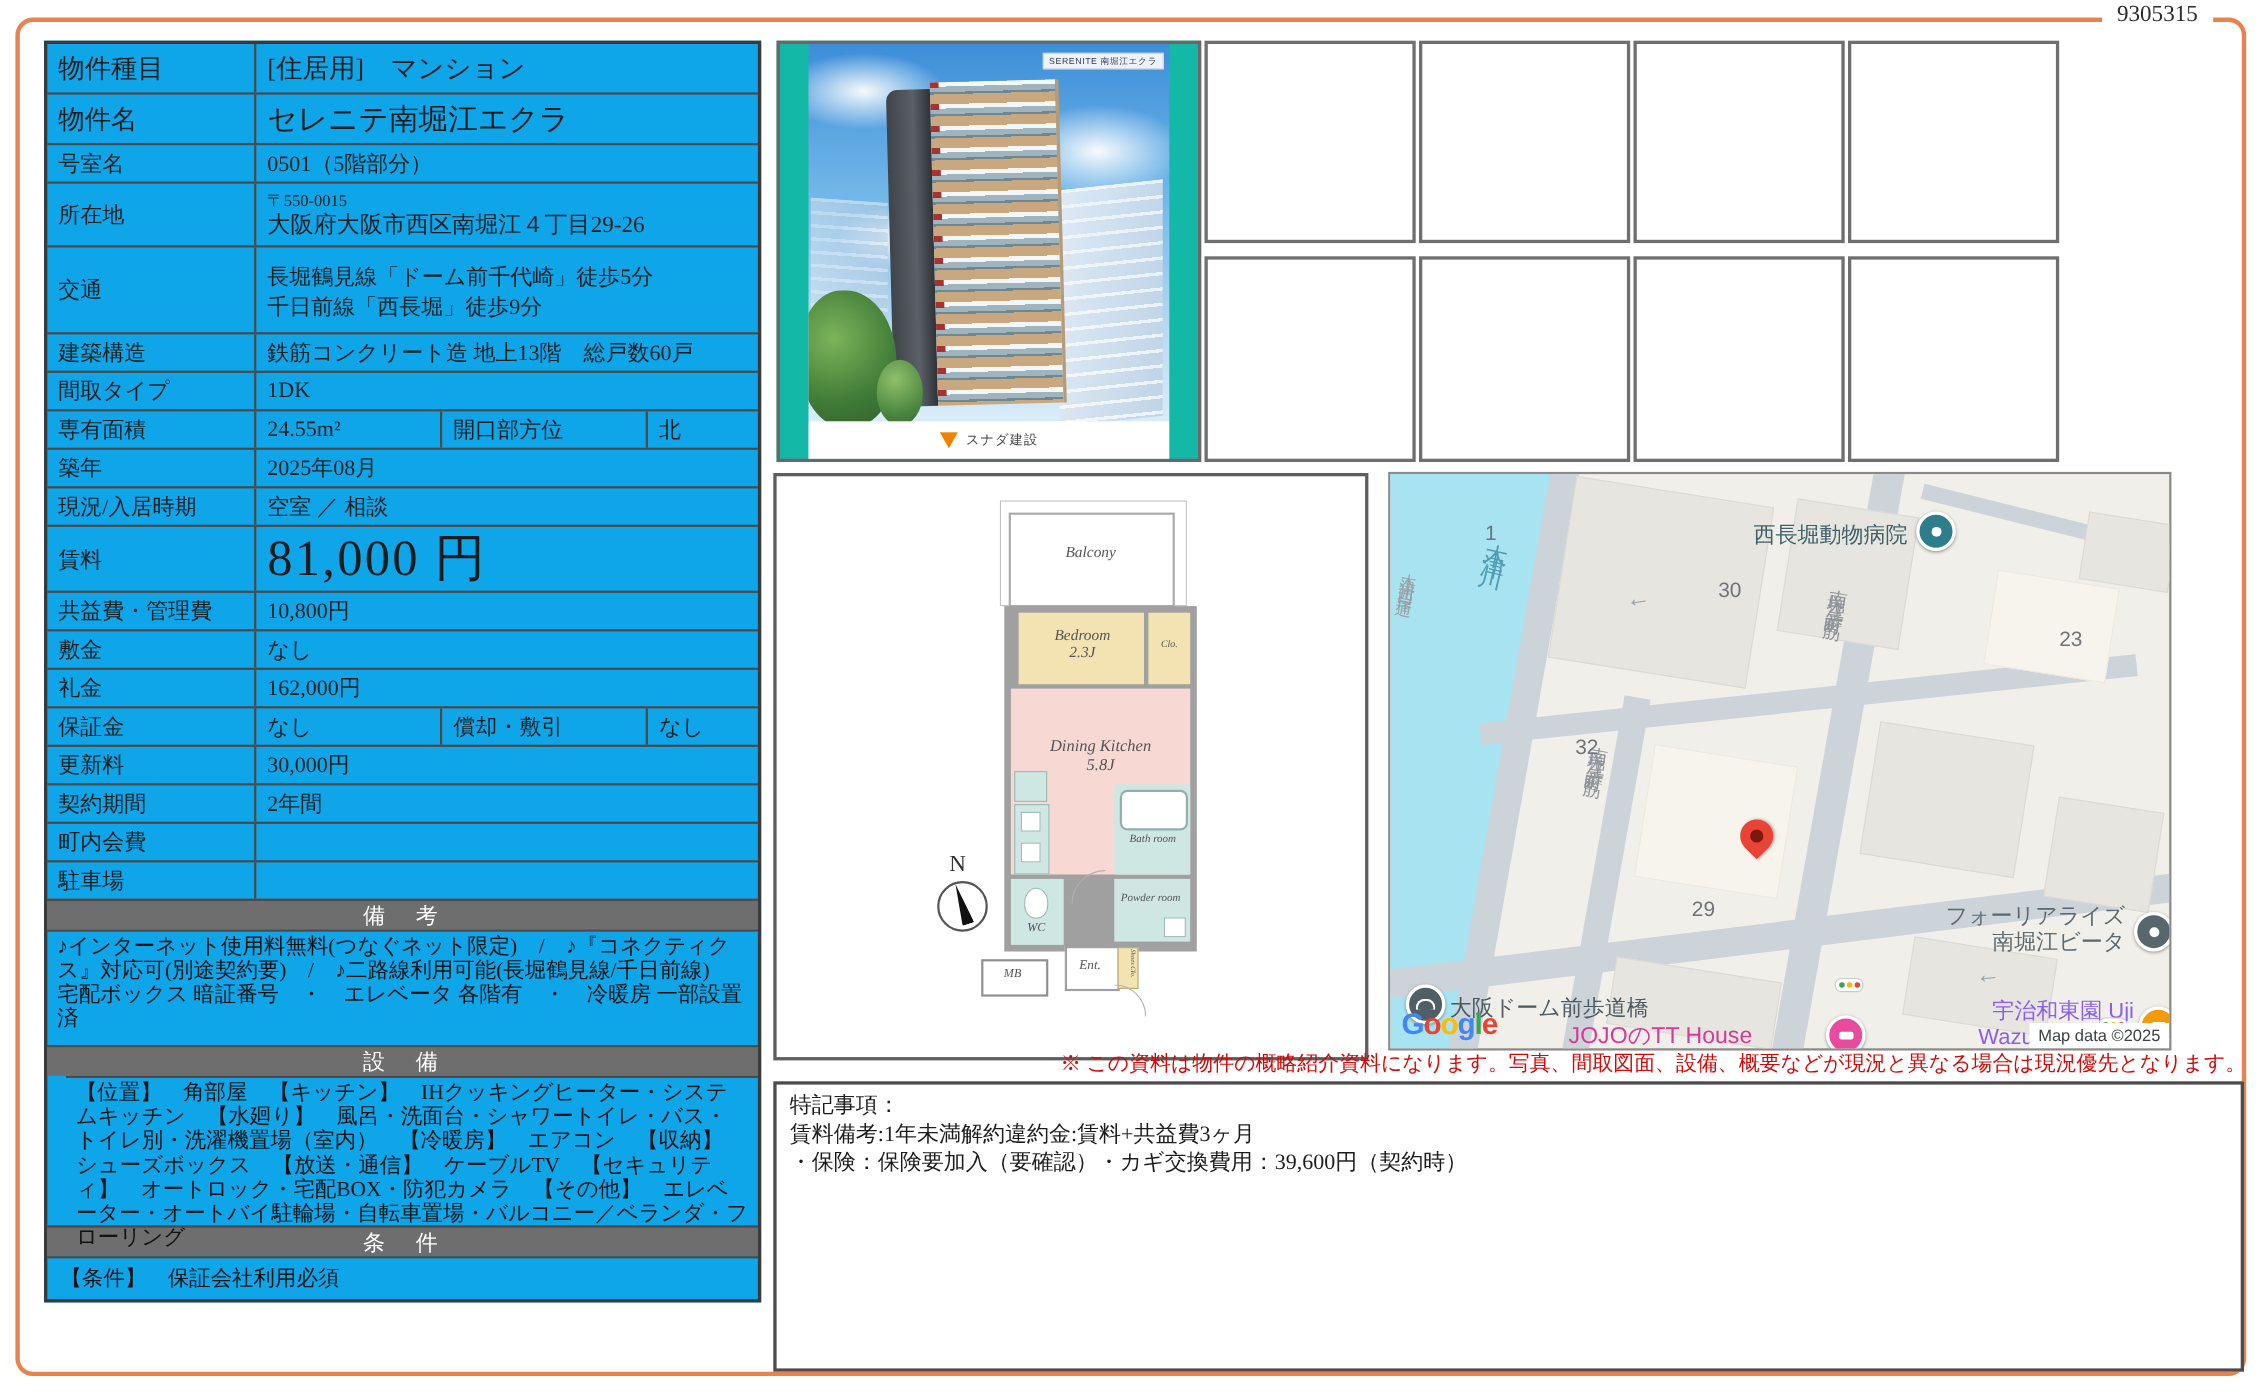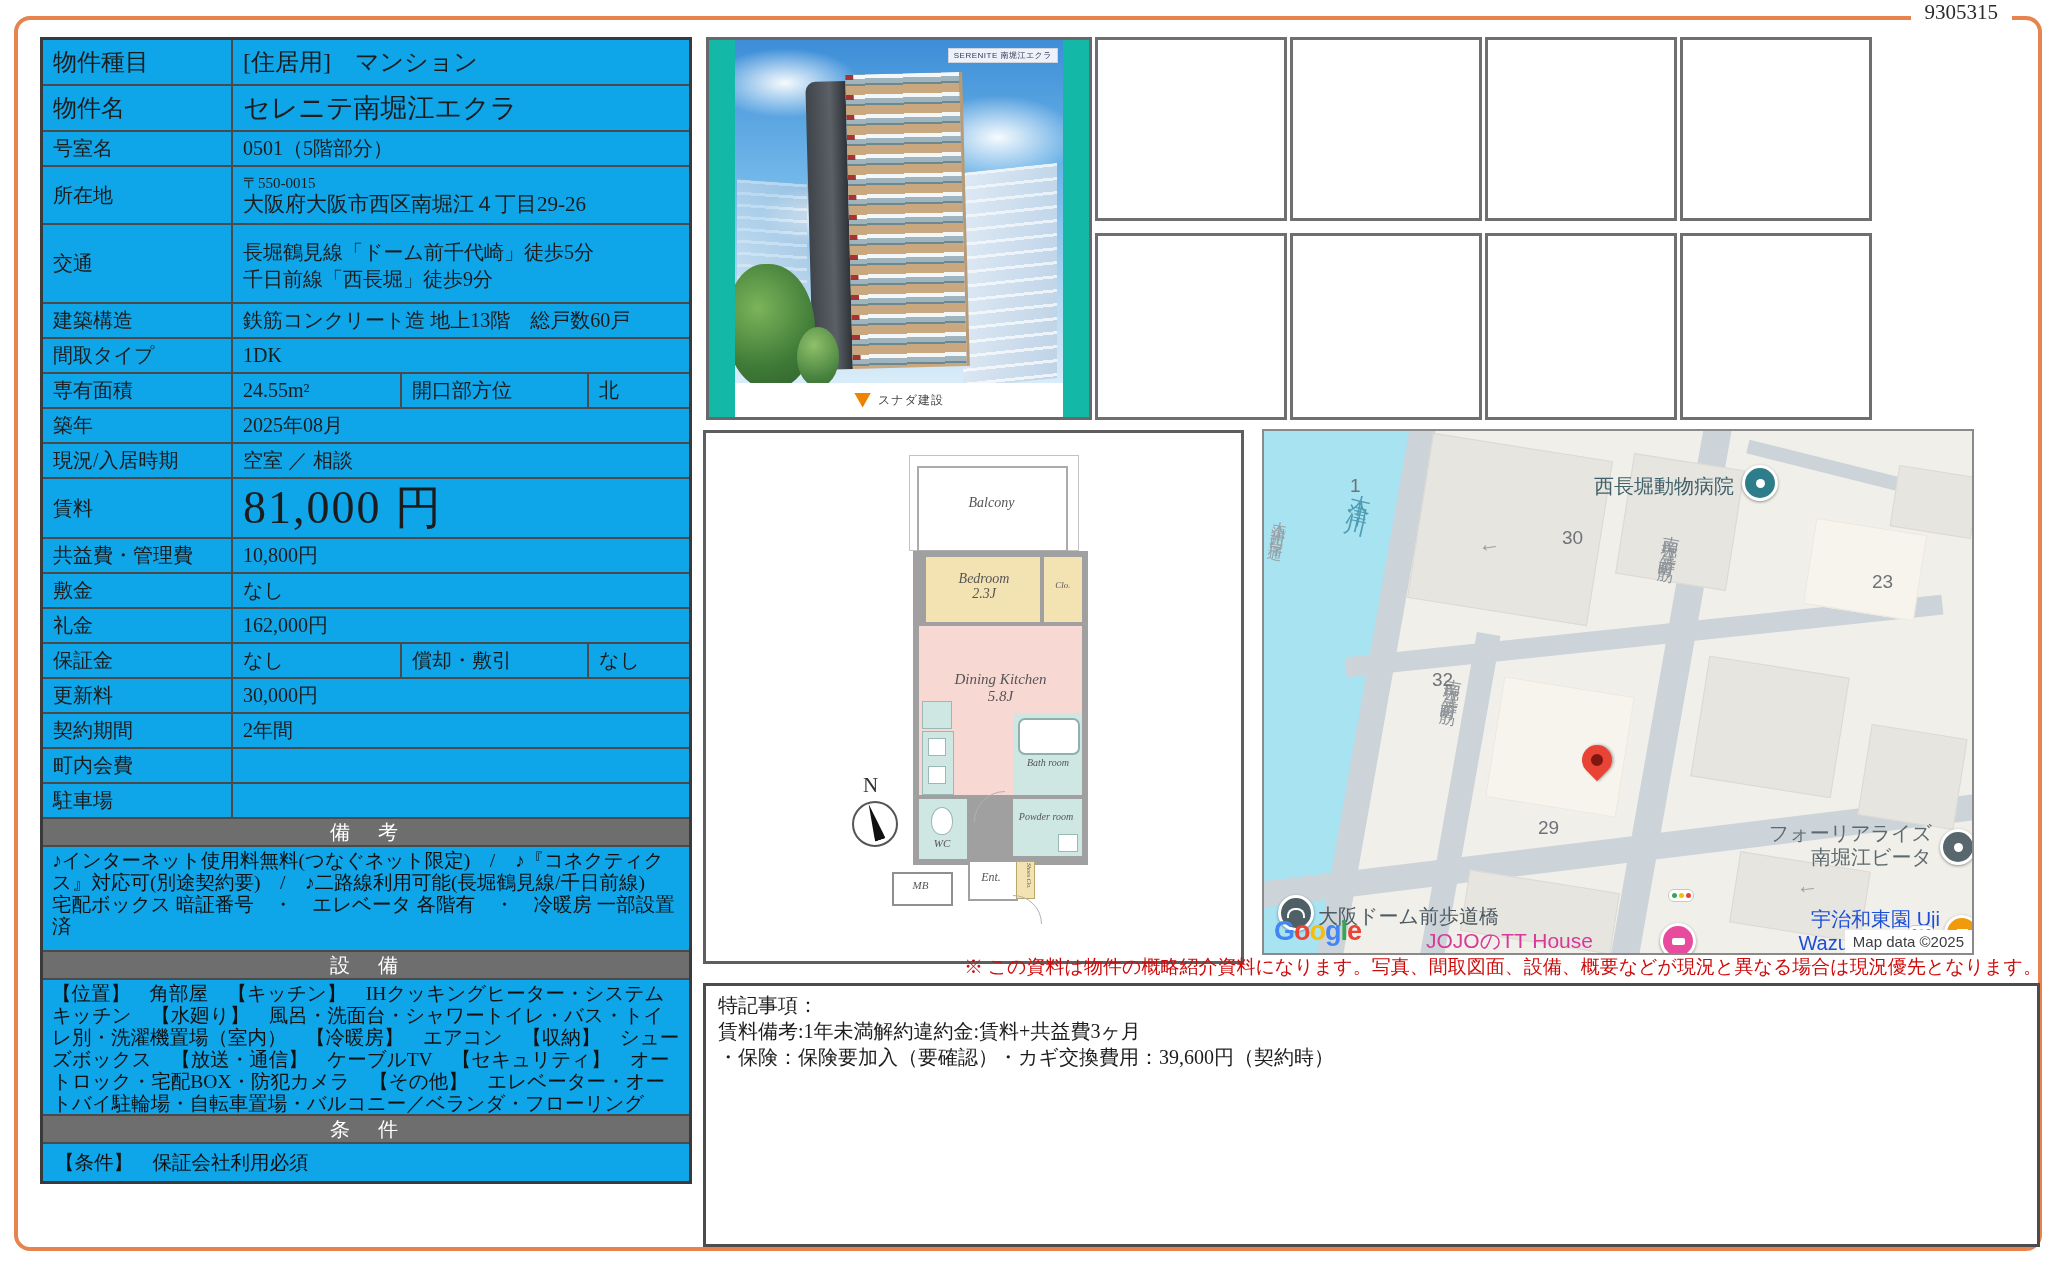--- a/index.html
+++ b/index.html
@@ -24,21 +24,21 @@
   .rent-val{font-size:46px;letter-spacing:2px;}
   .col{flex-direction:column;align-items:flex-start;justify-content:center;}
   .col .postal{font-size:15px;line-height:17px;}
   .col .addr{font-size:21px;line-height:24px;}
   .top{align-items:flex-start;padding-top:5px;}
   .access-line{font-size:20px;line-height:27px;display:block;}
   .section-bar{height:26px;background:#6e6e6e;color:#fff;display:flex;align-items:center;
                justify-content:center;font-size:20px;letter-spacing:4px;border-top:2px solid #4a4a4a;}
   .section-text{border-top:2px solid #4a4a4a;padding:3px 9px;font-size:19.5px;line-height:22px;color:#111;}
   .remarks-area{height:97px;}
-  .equip-area{height:128px;}
+  .equip-area{height:128px;margin-left:17px;}
   .cond-area{height:31px;display:flex;align-items:center;padding-left:12px;}
   
   .photo-frame{position:absolute;left:706px;top:37px;width:380px;height:377px;border:3px solid #686868;background:#14b8a6;}
   .photo-inner{position:absolute;left:26px;right:26px;top:0;bottom:0;overflow:hidden;
                background:linear-gradient(180deg,#3d8ed8 0%,#6fb5e8 35%,#b8dcf4 70%,#e8f3fb 100%);}
   .cloud{position:absolute;background:radial-gradient(ellipse,rgba(255,255,255,.95),rgba(255,255,255,0) 70%);}
   .c1{left:-25px;top:8px;width:150px;height:70px;}
   .c2{right:-15px;top:55px;width:160px;height:85px;}
   .c3{left:25px;top:145px;width:130px;height:60px;}
   .bg-bldg{position:absolute;right:6px;bottom:34px;width:94px;height:215px;opacity:.92;transform:skewY(-6deg);
@@ -367,21 +367,21 @@
       </div>
 
     <div class="m-label" style="left:480px;top:390px;width:188px;text-align:right;color:#5c696e;line-height:24px;">
       <span>フォーリアライズ</span><br>
       <span>南堀江ビータ</span>
     </div>
     <div class="m-pin-circle" style="left:676px;top:398px;background:#57676d;">
         <span class="m-pin-dot"></span>
       </div>
 
-    <div class="m-label" style="left:488px;top:476px;width:188px;text-align:right;color:#1d4ed8;line-height:24px;">
+    <div class="m-label" style="left:488px;top:476px;width:188px;text-align:right;color:#8b5cf6;line-height:24px;">
       <span>宇治和東園 Uji</span><br>
       <span>Wazukaen Café</span>
     </div>
     <div class="m-pin-circle" style="left:680px;top:484px;background:#f09a0c;">
         <span class="cup-glyph"></span>
       </div>
 
     <div class="m-arrow" style="left:214px;top:100px;transform:rotate(-8deg);">←</div>
     <div class="m-arrow" style="left:532px;top:442px;transform:rotate(-6deg);">←</div>
 

